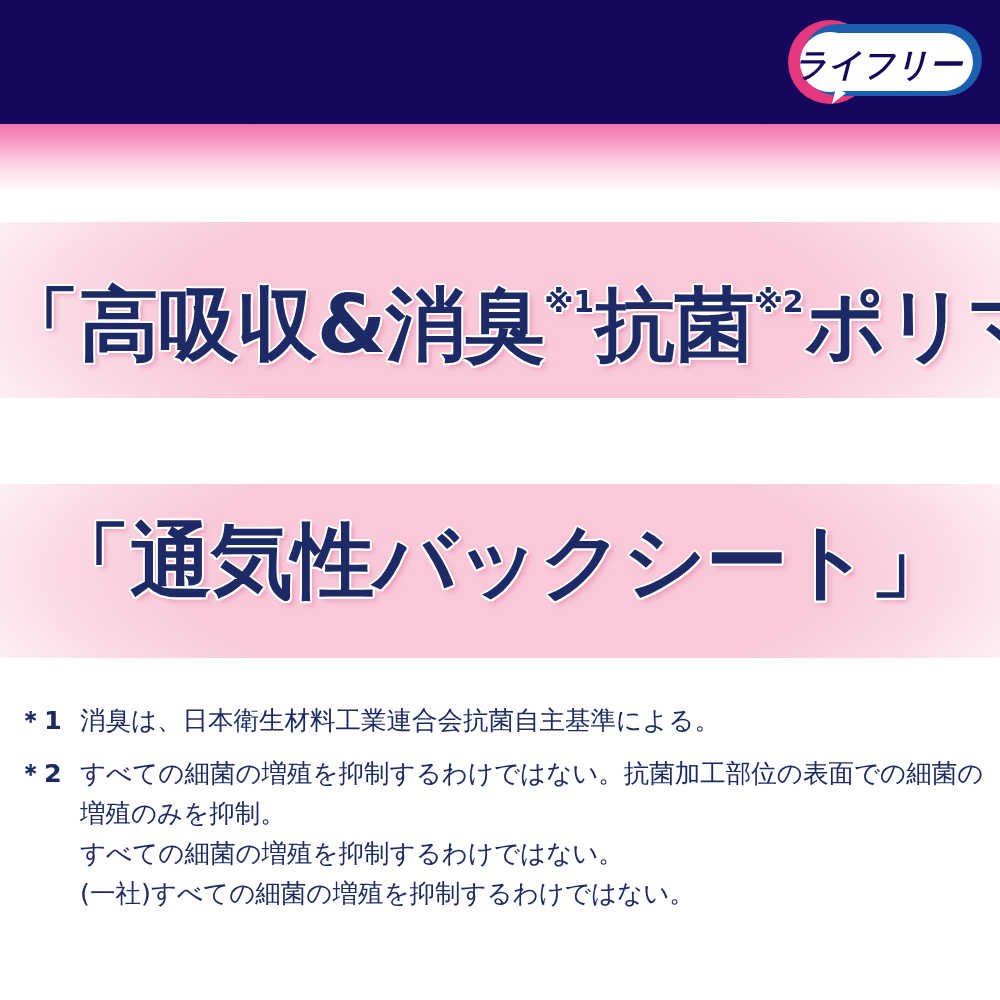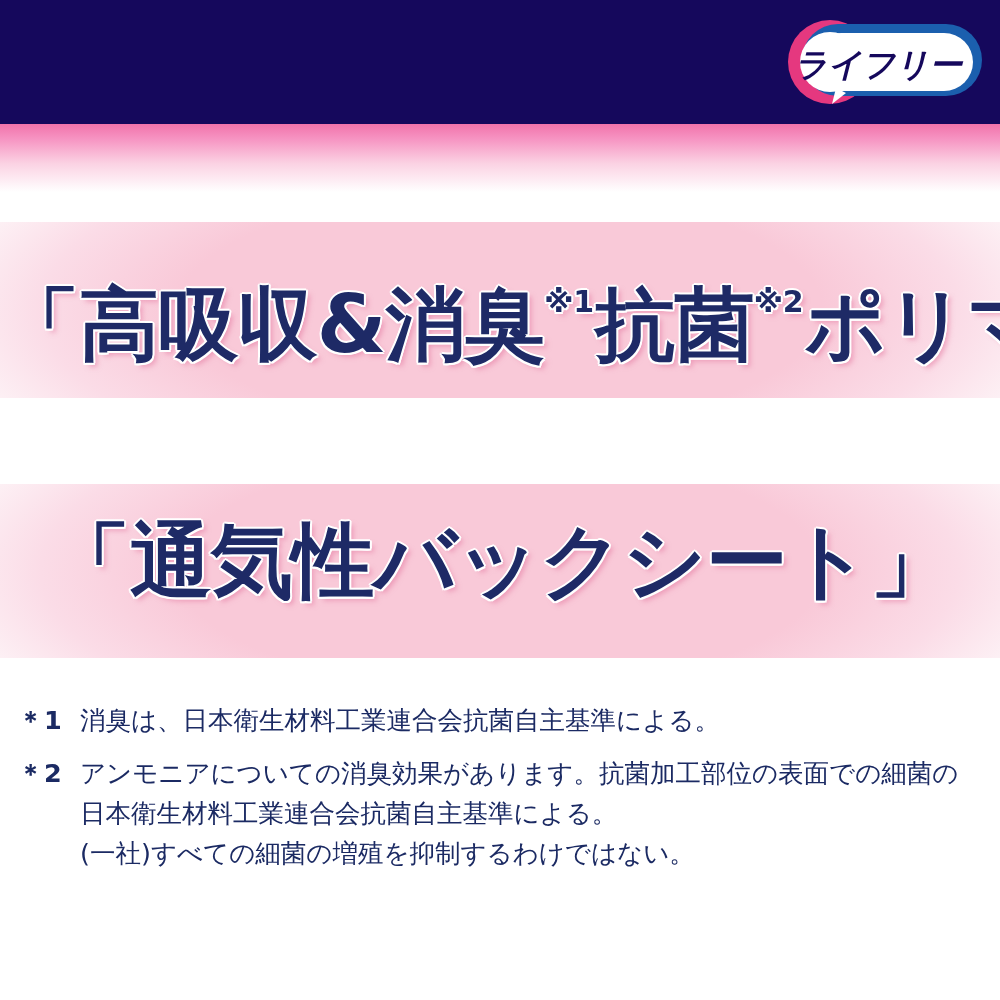--- a/index.html
+++ b/index.html
@@ -165,22 +165,23 @@
     <div class="note-row">
       <div class="note-marker">＊1</div>
       <div class="note-body">
         <span class="note-line">消臭は、日本衛生材料工業連合会抗菌自主基準による。</span>
       </div>
     </div>
 
     <div class="note-row">
       <div class="note-marker">＊2</div>
       <div class="note-body">
-        <span class="note-line">アンモニアについての消臭効果があります。抗菌加工部位の表面での細菌の</span>
-        <span class="note-line">日本衛生材料工業連合会抗菌自主基準による。</span>
+        <span class="note-line">すべての細菌の増殖を抑制するわけではない。抗菌加工部位の表面での細菌の</span>
+        <span class="note-line">増殖のみを抑制。</span>
+        <span class="note-line">すべての細菌の増殖を抑制するわけではない。</span>
         <span class="note-line">(一社)すべての細菌の増殖を抑制するわけではない。</span>
       </div>
     </div>
 
   </div>
 
   <div class="footer-bar"></div>
 
 </div>
 

